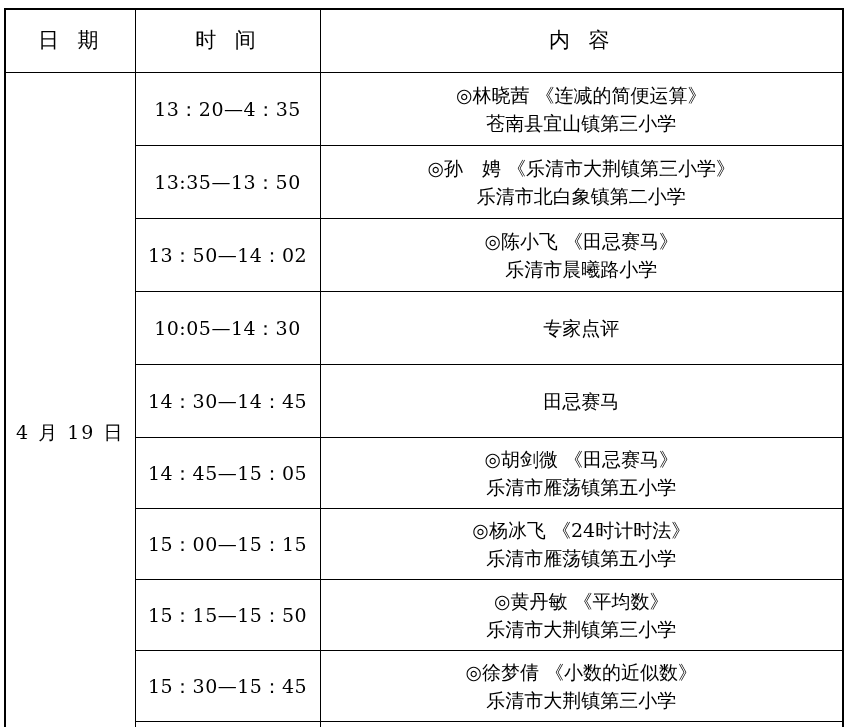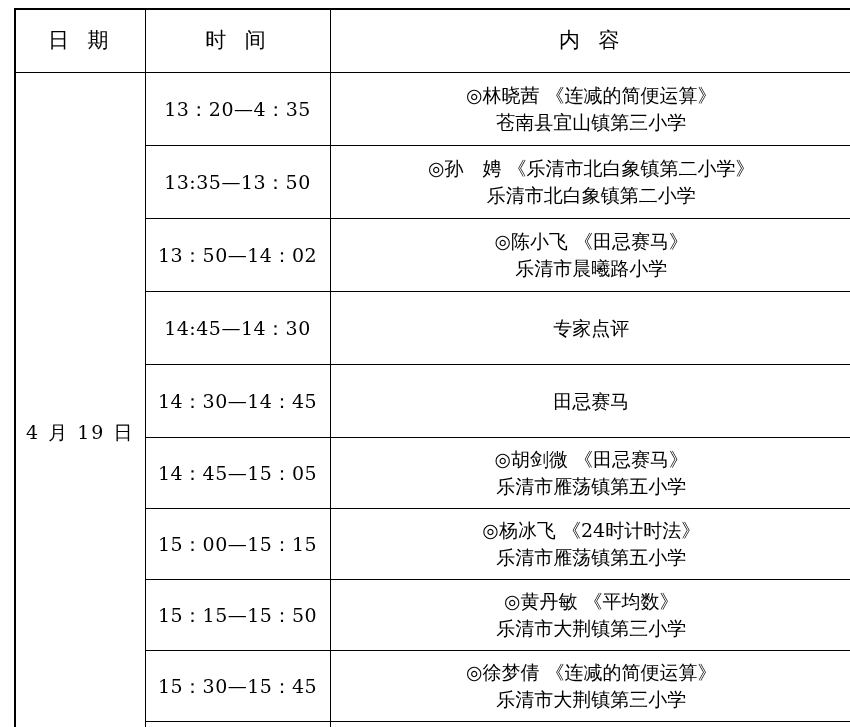--- a/index.html
+++ b/index.html
@@ -11,21 +11,21 @@
     width: 850px;
     height: 727px;
     font-family: "DejaVu Serif", serif;
     color: #000000;
   }
   .page {
     width: 850px;
     height: 727px;
     position: relative;
     box-sizing: border-box;
-    padding: 8px 6px 0 14px;
+    padding: 8px 6px 0 4px;
   }
   table.schedule {
     width: 838px;
     border-collapse: collapse;
     table-layout: fixed;
     border: 2px solid #000;
   }
   table.schedule col.c-date { width: 130px; }
   table.schedule col.c-time { width: 185px; }
   table.schedule col.c-content { width: 523px; }
@@ -57,21 +57,20 @@
   }
   td.content-cell {
     font-size: 19px;
     padding: 6px 8px;
   }
   td.content-cell .line1 {
     display: block;
   }
   td.content-cell .line2 {
     display: block;
-    font-family: Liberation Serif, serif;
   }
   .row-tall td { height: 64px; }
   .row-short td { height: 62px; }
 </style>
 </head>
 <body>
 
 <div class="page">
   <table class="schedule">
     <colgroup>
@@ -91,33 +90,33 @@
         <td class="date-cell" rowspan="10">4 月 19 日</td>
         <td class="time-cell">13：20—4：35</td>
         <td class="content-cell">
           <span class="line1">◎林晓茜  《连减的简便运算》</span>
           <span class="line2">苍南县宜山镇第三小学</span>
         </td>
       </tr>
       <tr class="row-tall">
         <td class="time-cell">13:35—13：50</td>
         <td class="content-cell">
-          <span class="line1">◎孙　娉  《乐清市北白象镇第二小学》</span>
+          <span class="line1">◎孙　娉  《乐清市大荆镇第三小学》</span>
           <span class="line2">乐清市北白象镇第二小学</span>
         </td>
       </tr>
       <tr class="row-tall">
         <td class="time-cell">13：50—14：02</td>
         <td class="content-cell">
           <span class="line1">◎陈小飞  《田忌赛马》</span>
           <span class="line2">乐清市晨曦路小学</span>
         </td>
       </tr>
       <tr class="row-tall">
-        <td class="time-cell">14:45—14：30</td>
+        <td class="time-cell">10:05—14：30</td>
         <td class="content-cell">
           <span class="line1">专家点评</span>
         </td>
       </tr>
       <tr class="row-tall">
         <td class="time-cell">14：30—14：45</td>
         <td class="content-cell">
           <span class="line1">田忌赛马</span>
         </td>
       </tr>
@@ -138,21 +137,21 @@
       <tr class="row-short">
         <td class="time-cell">15：15—15：50</td>
         <td class="content-cell">
           <span class="line1">◎黄丹敏  《平均数》</span>
           <span class="line2">乐清市大荆镇第三小学</span>
         </td>
       </tr>
       <tr class="row-short">
         <td class="time-cell">15：30—15：45</td>
         <td class="content-cell">
-          <span class="line1">◎徐梦倩  《连减的简便运算》</span>
+          <span class="line1">◎徐梦倩  《小数的近似数》</span>
           <span class="line2">乐清市大荆镇第三小学</span>
         </td>
       </tr>
       <tr class="row-short">
         <td class="time-cell">15：45—16：30</td>
         <td class="content-cell">
           
           
         </td>
       </tr>

